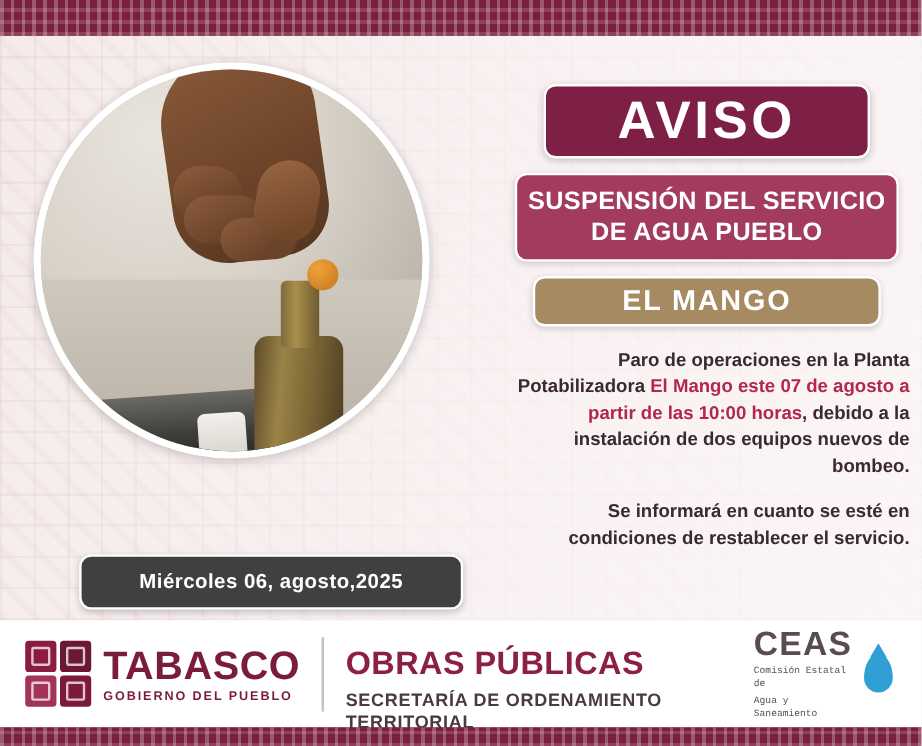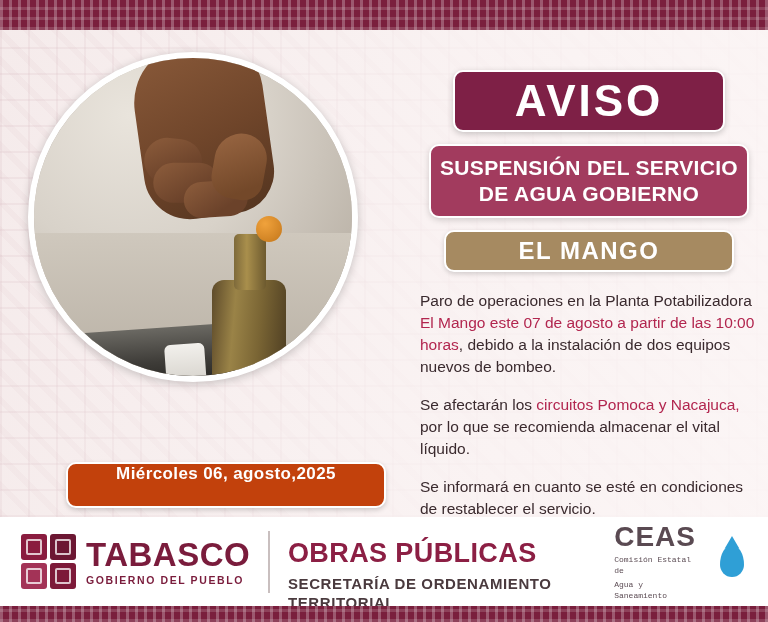--- a/index.html
+++ b/index.html
@@ -149,24 +149,24 @@
     background: linear-gradient(180deg, #f2f0ec, #c9c5bd);
     border-radius: 6px;
     transform: rotate(-4deg);
   }
 
   
   .date-pill {
     position: absolute;
     left: 66px; top: 432px;
     width: 320px; height: 46px;
-    background: #c2410c;
+    background: #404040;
     border: 2px solid #ffffff;
     border-radius: 10px;
-    display: flex; align-items: flex-start; justify-content: center;
+    display: flex; align-items: center; justify-content: center;
     color: #ffffff;
     font-size: 17px;
     font-weight: bold;
     letter-spacing: .4px;
     box-shadow: 0 2px 5px rgba(0,0,0,.18);
   }
 
   
   .right-col {
     position: absolute;
@@ -221,23 +221,23 @@
     font-size: 24px;
     font-weight: bold;
     letter-spacing: 1.5px;
   }
 
   .paragraphs { margin-top: 18px; width: 338px; }
   .para {
     color: #3a2a2e;
     font-size: 15.5px;
     line-height: 1.42;
-    text-align: left;
+    text-align: right;
     margin-bottom: 16px;
-    font-weight: normal;
+    font-weight: bold;
   }
   .hl { color: #b2264f; }
 
   
   .footer {
     position: absolute;
     left: 0; right: 0; bottom: 16px;
     height: 89px;
     background: #ffffff;
     display: flex;
@@ -285,21 +285,21 @@
   .obras { line-height: 1.1; margin-top: 48px; }
   .obras-title {
     font-size: 27px; font-weight: bold;
     color: #8c1f44; letter-spacing: .4px;
   }
   .obras-sub {
     font-size: 15px; font-weight: bold;
     color: #4a3a3e; letter-spacing: .6px; margin-top: 5px; line-height: 1.3;
   }
   .ceas-wrap {
-    display: flex; align-items: center; gap: 22px;
+    display: flex; align-items: center; gap: 8px;
     margin-left: auto; padding-right: 24px;
   }
   .ceas-words { text-align: left; line-height: 1.1; }
   .ceas-title {
     font-size: 28px; font-weight: bold; color: #5a4a52; letter-spacing: 1px;
   }
   .ceas-sub {
     font-size: 8px; color: #5d4d55; margin-top: 3px; line-height: 1.35; font-family: Liberation Mono, monospace;
   }
   .drop {
@@ -354,30 +354,29 @@
     </div>
 
     <div class="right-col">
 
       <div class="aviso-box">
         <span class="aviso-text">AVISO</span>
       </div>
 
       <div class="subtitle-box">
         <div class="subtitle-line">SUSPENSIÓN  DEL SERVICIO</div>
-        <div class="subtitle-line">DE  AGUA GOBIERNO</div>
+        <div class="subtitle-line">DE  AGUA PUEBLO</div>
       </div>
 
       <div class="place-box">
         <span class="place-text">EL MANGO</span>
       </div>
 
       <div class="paragraphs">
         <p class="para" id="para-0"><span>Paro de operaciones en la Planta Potabilizadora </span><span class="hl">El Mango este 07 de agosto a partir de las 10:00 horas</span><span>, debido a la instalación de dos equipos nuevos de bombeo.</span></p>
-        <p class="para" id="para-1"><span>Se afectarán los </span><span class="hl">circuitos Pomoca y Nacajuca,</span><span> por lo que se recomienda almacenar el vital líquido.</span></p>
         <p class="para" id="para-2"><span>Se informará en cuanto se esté en condiciones de restablecer el servicio.</span></p>
       </div>
     </div>
   </div>
 
   <div class="footer">
     <div class="logo-tabasco">
       <div class="glyphs">
         <div class="glyph g1"></div>
         <div class="glyph g2"></div>

